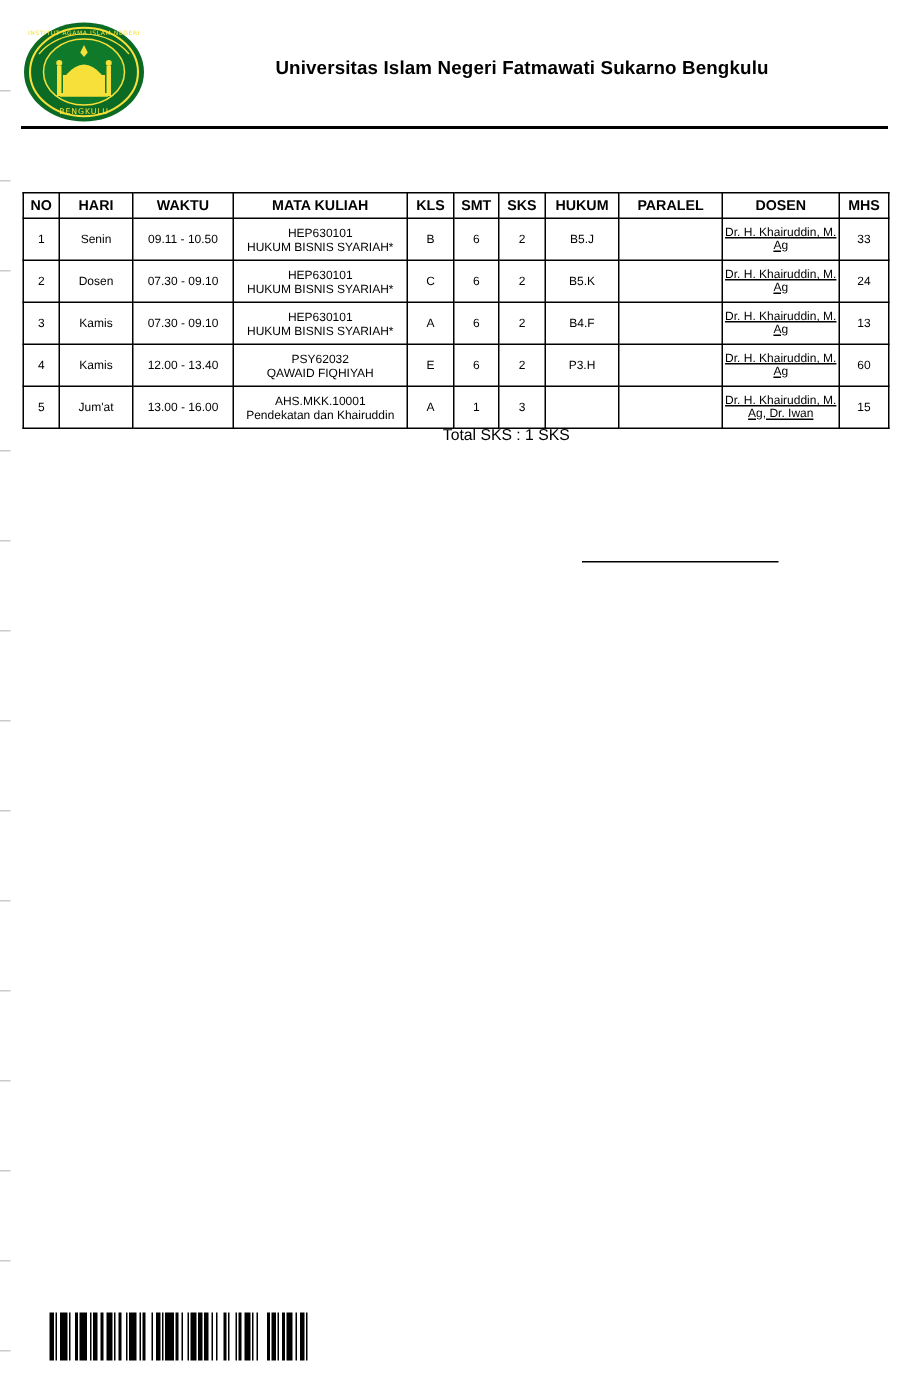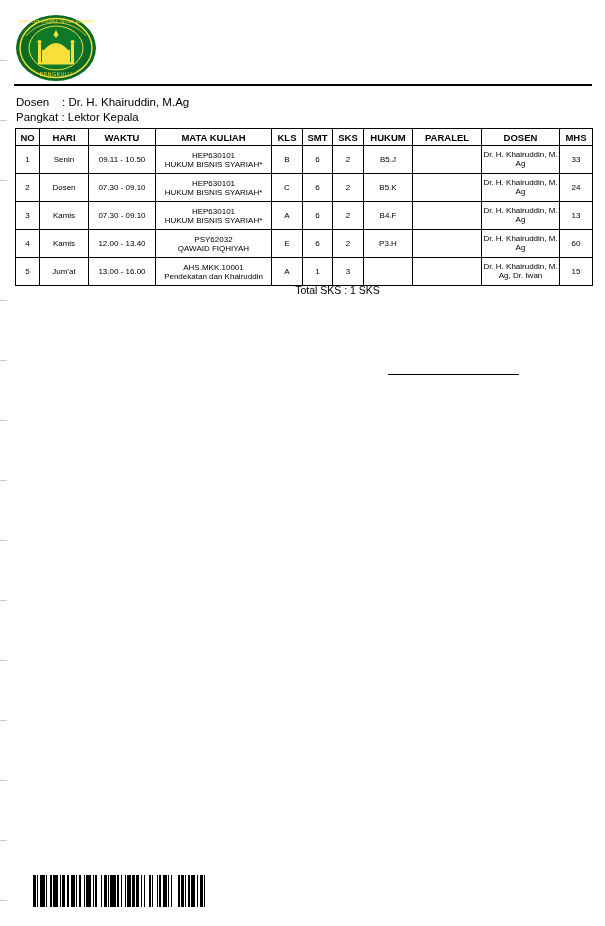--- a/index.html
+++ b/index.html
@@ -105,20 +105,21 @@
   }
   td.cell-no { font-size: 7.5px; }
   td.cell-hari { font-size: 8px; }
   td.cell-waktu { font-size: 8px; }
   td.cell-kls, td.cell-smt, td.cell-sks, td.cell-ruang { font-size: 8.5px; }
   td.cell-mhs { font-size: 8.5px; }
   td.cell-dosen {
     font-size: 6.5px;
     line-height: 8.5px;
     padding: 0 2px;
+    text-decoration: underline;
   }
   td.cell-mk {
     text-align: left;
     padding: 1px 3px;
     font-size: 7px;
     line-height: 9px;
   }
   .mk-code { display: block; }
   .mk-name { display: block; }
 
@@ -215,28 +216,25 @@
         <rect x="24" y="30" width="3" height="20" fill="#f7e03a"></rect>
         <rect x="57" y="30" width="3" height="20" fill="#f7e03a"></rect>
         <circle cx="25.5" cy="28" r="2" fill="#f7e03a"></circle>
         <circle cx="58.5" cy="28" r="2" fill="#f7e03a"></circle>
         <text x="42" y="62" font-family="DejaVu Sans, sans-serif" font-size="5.2" fill="#f7e03a" text-anchor="middle" letter-spacing="0.6">BENGKULU</text>
         <path d="M12 22 A36 29.5 0 0 1 72 22" fill="none" stroke="#f7e03a" stroke-width="0.8"></path>
         <text x="42" y="9" font-family="DejaVu Sans, sans-serif" font-size="4" fill="#f7e03a" text-anchor="middle" letter-spacing="0.4">INSTITUT AGAMA ISLAM NEGERI</text>
       </svg>
     </div>
     <div class="header-text">
+      <div class="univ-title">Universitas Islam Negeri Fatmawati Sukarno Bengkulu</div>
     </div>
   </div>
   <div class="header-rule"></div>
 
-  <div class="info">
-    <div class="info-row">Dosen    : Dr. H. Khairuddin, M.Ag</div>
-    <div class="info-row">Pangkat : Lektor Kepala</div>
-  </div>
 
   <table class="jadwal">
     <colgroup>
       <col class="c-no">
         <col class="c-hari">
         <col class="c-waktu">
         <col class="c-mk">
       <col class="c-kls">
         <col class="c-smt">
         <col class="c-sks">

